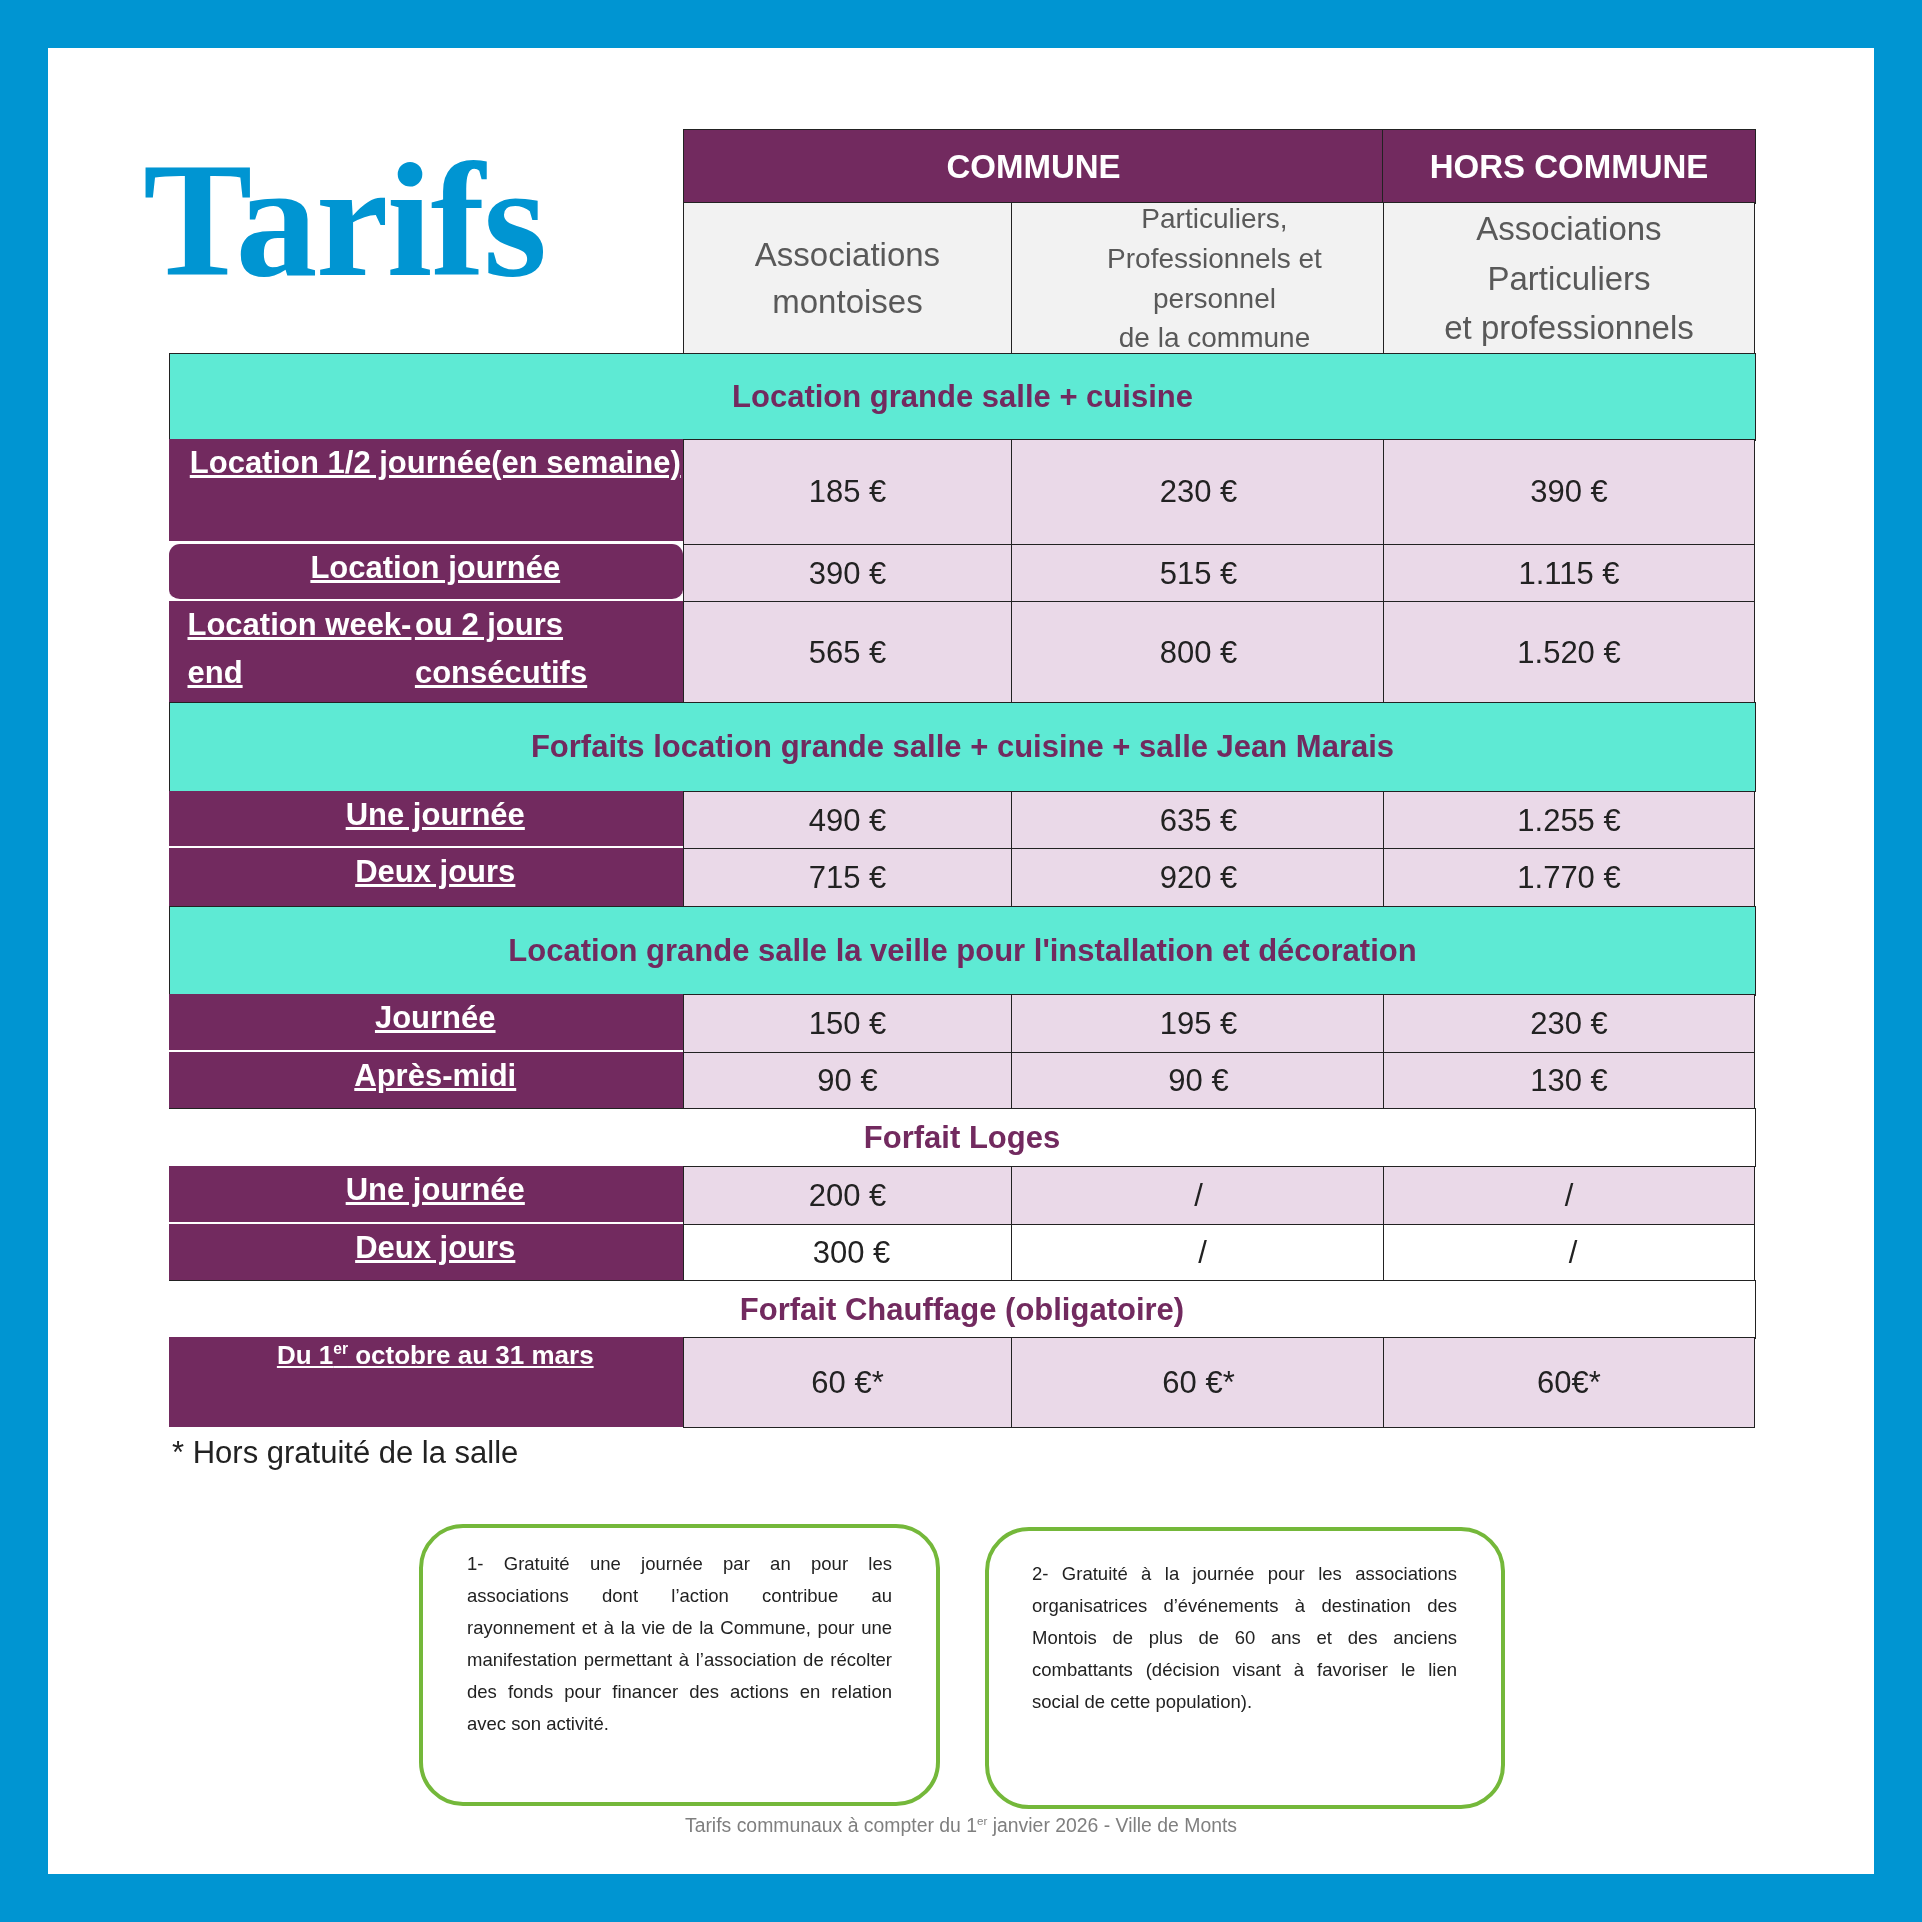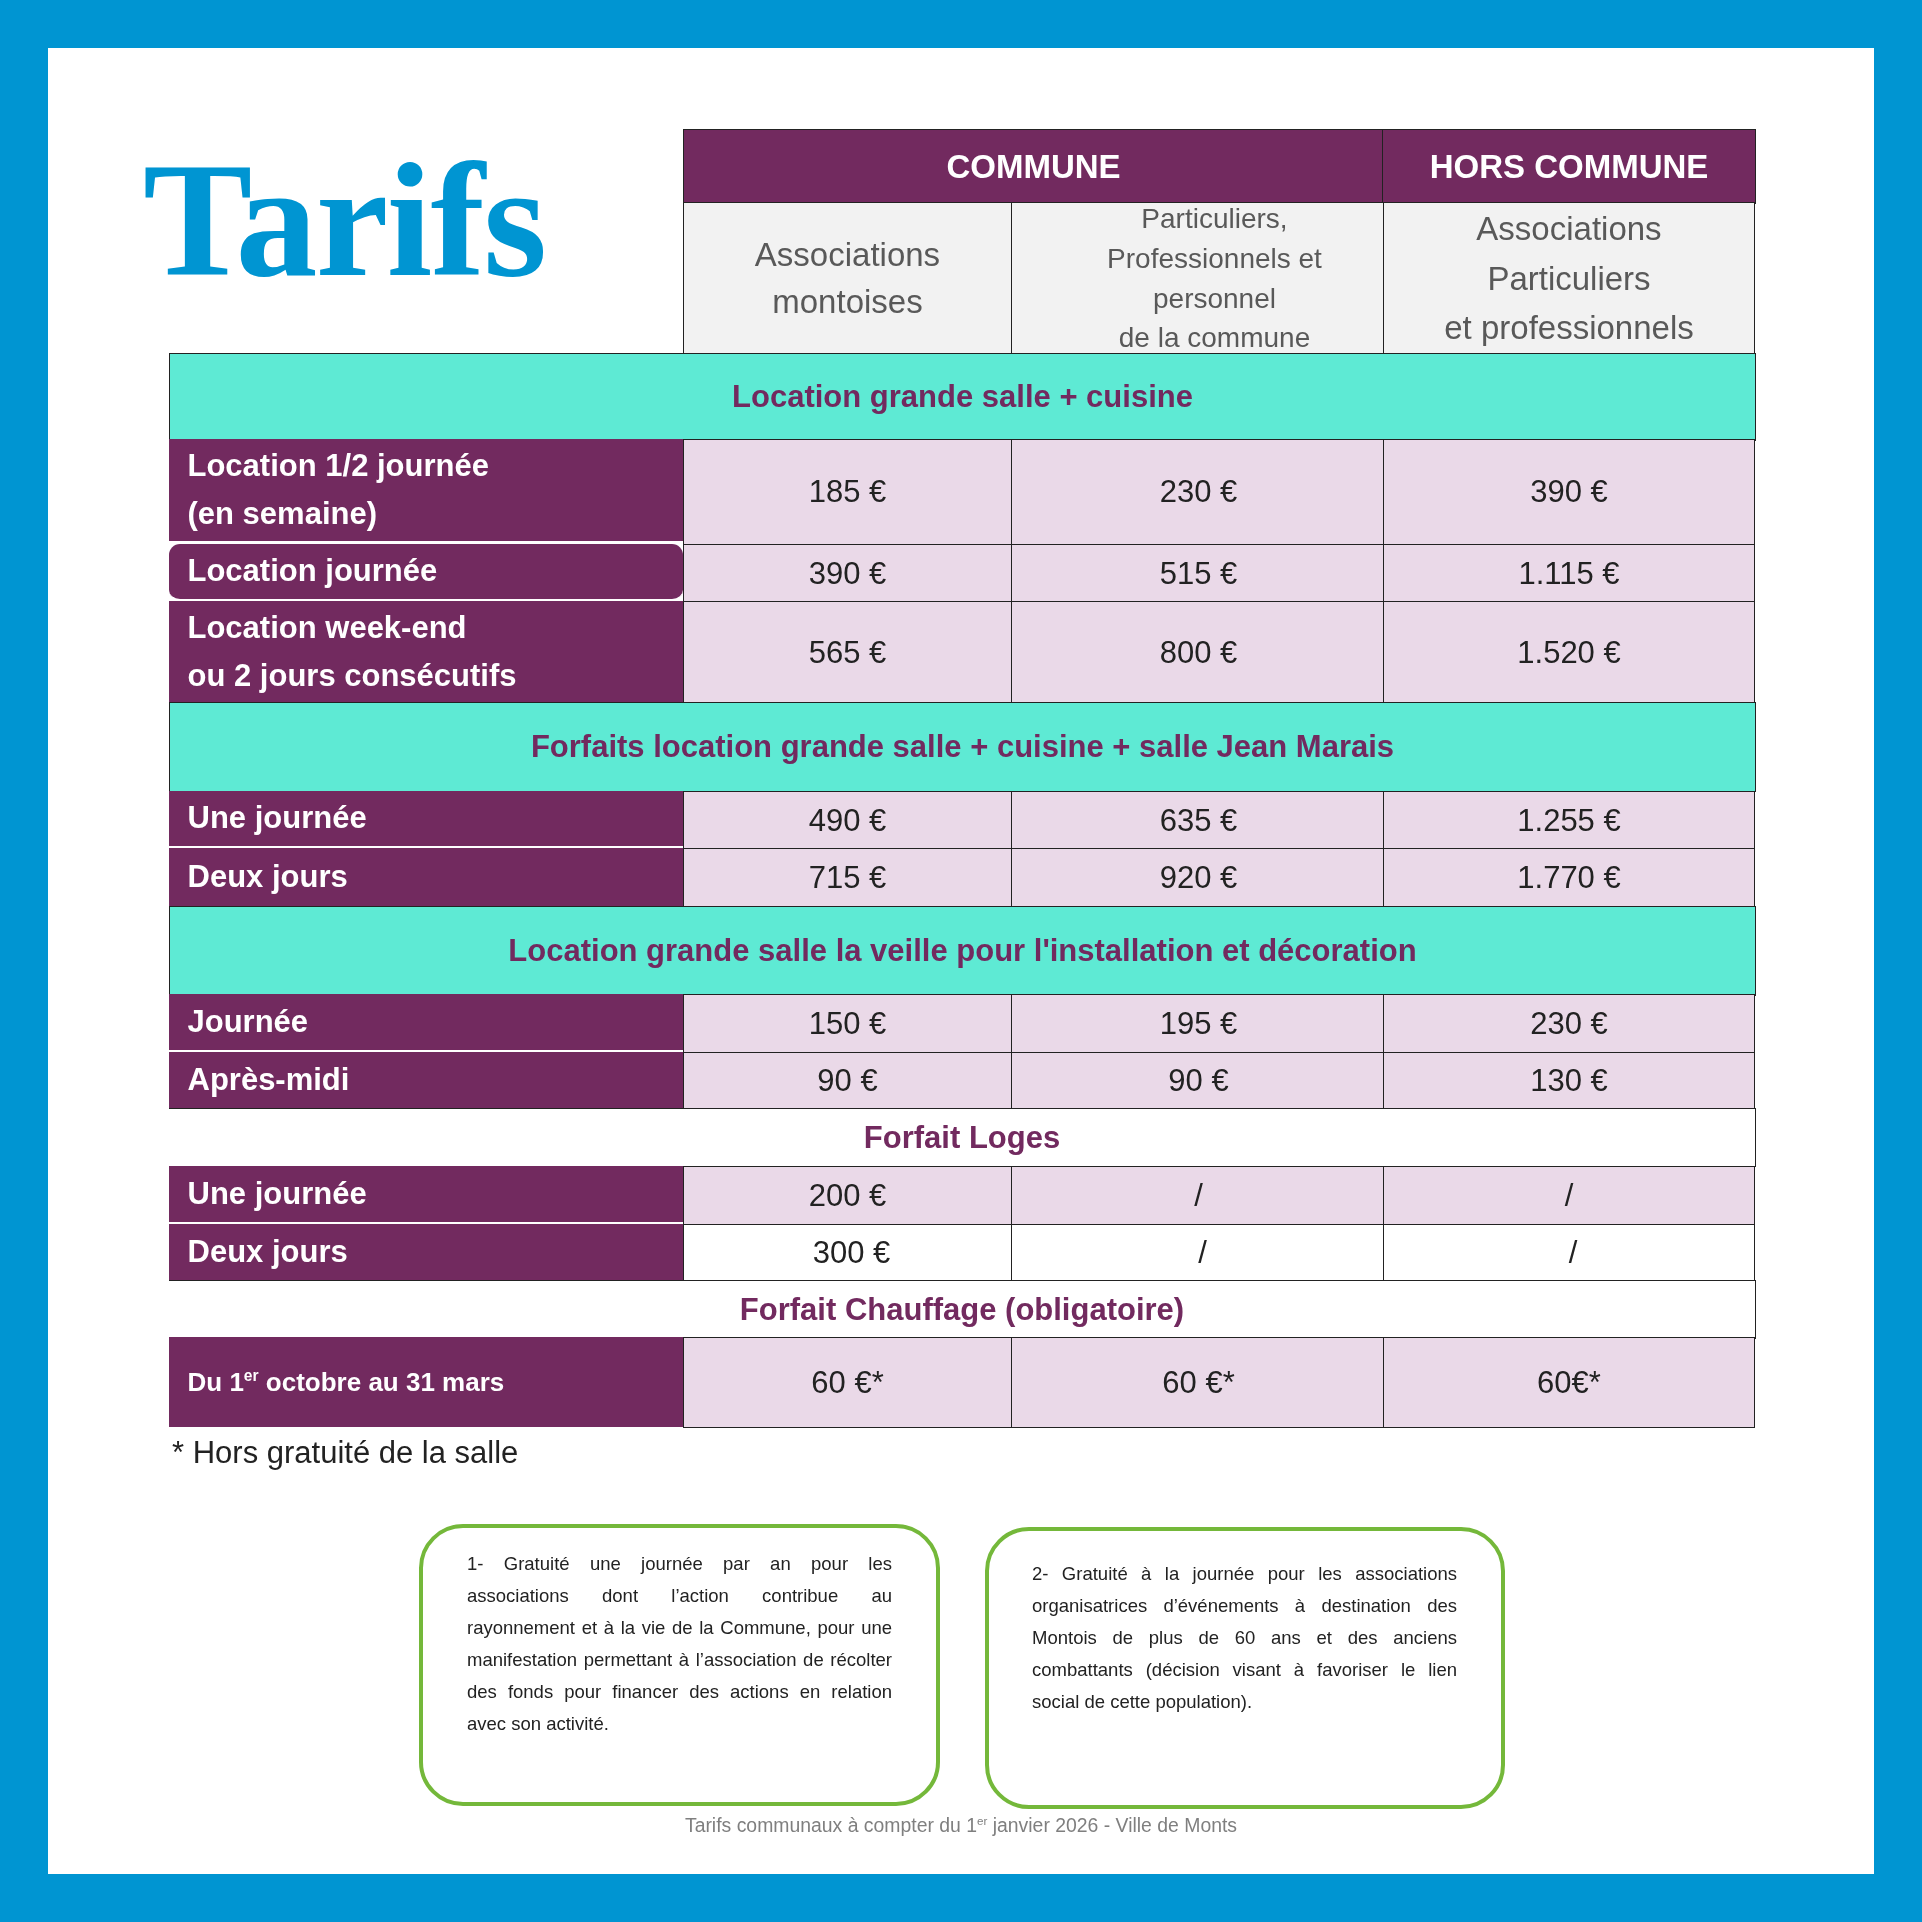--- a/index.html
+++ b/index.html
@@ -4,21 +4,21 @@
 <style>
   html,body{margin:0;padding:0;}
   body{width:1922px;height:1922px;background:#0095d2;position:relative;overflow:hidden;font-family:"Liberation Sans","DejaVu Sans",sans-serif;}
   .sheet{position:absolute;left:48px;top:48px;width:1826px;height:1826px;background:#ffffff;}
   .title{position:absolute;left:143px;top:138px;font-family:"Liberation Serif","DejaVu Serif",serif;font-weight:bold;font-size:164px;color:#0095d2;line-height:1;letter-spacing:-1.8px;}
   .abs{position:absolute;box-sizing:border-box;}
   .hdr-purple{background:#722a5f;color:#fff;font-weight:bold;font-size:33px;display:flex;align-items:center;justify-content:center;border:1.8px solid #222;}
   .subhdr{background:#f2f2f2;color:#595959;display:flex;align-items:center;justify-content:center;text-align:center;border:1.8px solid #222;line-height:1.42;}
   .section{background:#5eead4;color:#722a5f;font-weight:bold;font-size:31px;display:flex;align-items:center;justify-content:center;border:1.8px solid #222;}
   .section.white{background:#ffffff;}
-  .label{background:#722a5f;color:#fff;font-weight:bold;font-size:31px;padding-left:18.5px;display:flex;flex-direction:column;justify-content:center;line-height:1.55;border-bottom:2.8px solid #ffffff;}
+  .label{background:#722a5f;color:#fff;font-weight:bold;font-size:31px;padding-left:18.5px;display:flex;flex-direction:row;justify-content:center;line-height:1.55;border-bottom:2.8px solid #ffffff;text-decoration:underline;}
   .cell{background:#ead9e8;color:#222;font-size:31px;display:flex;align-items:center;justify-content:center;border:1.8px solid #222;}
   .cell.white{background:#ffffff;padding-left:8px;}
   .small{font-size:26px;}
   .note{position:absolute;font-size:18.5px;color:#222;text-align:justify;text-align-last:left;line-height:32px;}
   .box{position:absolute;border:4.6px solid #74b83a;border-radius:44px;box-sizing:border-box;background:#fff;}
   .footer{position:absolute;left:0;width:1922px;top:1814px;text-align:center;color:#7f7f7f;font-size:19.4px;}
   sup{font-size:0.6em;}
 </style>
 </head>
 <body>

